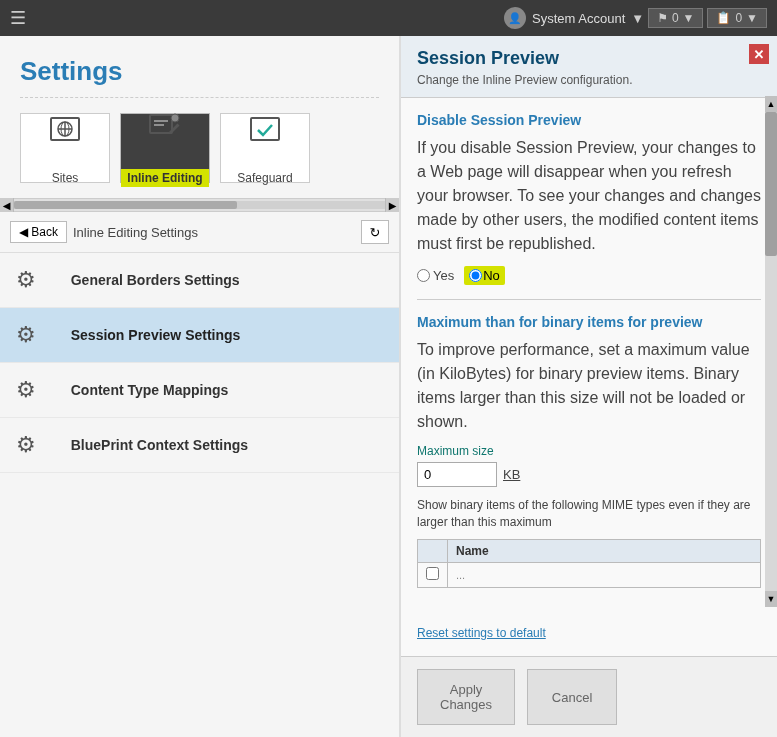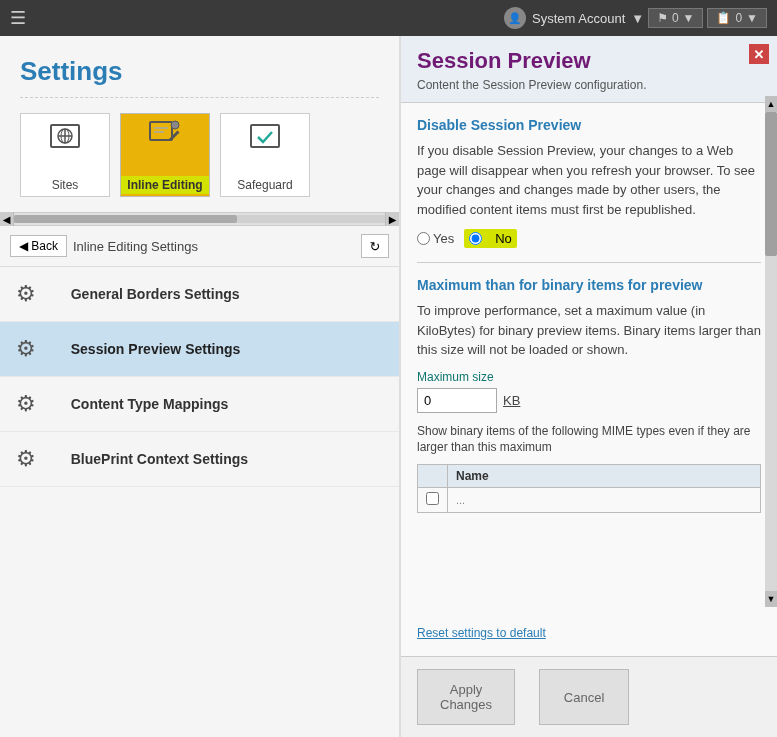--- a/index.html
+++ b/index.html
@@ -65,30 +65,30 @@
       display: flex;
       padding: 15px 20px;
       gap: 10px;
     }
     .icon-tile {
       display: flex;
       flex-direction: column;
       align-items: center;
       justify-content: center;
       width: 90px;
-      height: 84px;
+      height: 70px;
       border: 1px solid #ccc;
       background: #fff;
       cursor: pointer;
       gap: 16px;
       font-size: 12px;
       color: #444;
     }
     .icon-tile.active {
-      background: #eab308;
+      background: #404040;
       border: 1px solid #bbb;
     }
     .icon-tile .tile-label {
       font-size: 12px;
     }
     .icon-tile.active .tile-label {
       background: #d4e200;
       padding: 2px 6px;
       font-weight: bold;
       color: #333;
@@ -166,40 +166,40 @@
       width: 20px; height: 20px; background: #c44; color: #fff;
       display: flex; align-items: center; justify-content: center;
       font-size: 13px; cursor: pointer; font-weight: bold;
     }
 
     .right-header {
       background: #e8eef3;
       padding: 12px 16px 10px 16px;
       border-bottom: 1px solid #ccc;
     }
-    .right-title { color: #701a75; font-size: 22px; font-weight: bold; margin-bottom: 4px; }
+    .right-title { color: #0c4a6e; font-size: 18px; font-weight: bold; margin-bottom: 4px; }
     .right-subtitle { color: #555; font-size: 12px; }
 
     .right-content {
       flex: 1;
       overflow-y: auto;
       padding: 14px 16px;
     }
 
     .section-title { color: #2a7db5; font-size: 14px; font-weight: bold; margin-bottom: 8px; }
-    .section-text { color: #444; font-size: 13px; line-height: 1.5; margin-bottom: 10px; }
+    .section-text { color: #444; font-size: 16px; line-height: 1.5; margin-bottom: 10px; }
     .section-divider { border: none; border-top: 1px solid #ccc; margin: 14px 0; }
 
     .radio-row { display: flex; align-items: center; gap: 10px; margin-bottom: 10px; }
     .radio-yes, .radio-no { display: flex; align-items: center; gap: 3px; font-size: 13px; color: #444; }
     .radio-no-highlighted {
       background: #d4e200;
       padding: 2px 5px;
       border-radius: 2px;
-      display: flex; align-items: center; gap: 13px;
+      display: flex; align-items: center; gap: 1px;
     }
 
     .max-size-label { font-size: 12px; color: #0f766e; margin-bottom: 4px; }
     .max-size-row { display: flex; align-items: center; gap: 6px; margin-bottom: 10px; }
     .max-size-input {
       width: 80px; border: 1px solid #aaa; padding: 4px 6px; font-size: 13px;
     }
     .kb-label { font-size: 13px; color: #444; text-decoration: underline; }
 
     .show-text { font-size: 12px; color: #444; margin-bottom: 8px; line-height: 1.4; }
@@ -219,21 +219,21 @@
     .right-footer {
       border-top: 1px solid #ccc;
       padding: 12px 16px;
       background: #f0f0f0;
       display: flex;
       flex-direction: column;
       align-items: flex-start;
       gap: 8px;
     }
 
-    .footer-buttons { display: flex; gap: 24px; }
+    .footer-buttons { display: flex; gap: 12px; }
     .apply-btn {
       background: #e0e0e0; border: 1px solid #bbb; color: #666;
       padding: 12px 22px; font-size: 13px; cursor: pointer;
       display: flex; flex-direction: column; align-items: center;
       min-width: 90px;
     }
     .cancel-btn {
       background: #e0e0e0; border: 1px solid #bbb; color: #666;
       padding: 12px 22px; font-size: 13px; cursor: pointer;
       min-width: 90px;
@@ -357,21 +357,21 @@
         <span class="settings-item-label">BluePrint Context Settings</span>
       </div>
     </div>
   </div>
 
   <div class="right-panel">
     <div class="close-btn">✕</div>
 
     <div class="right-header">
       <div class="right-title">Session Preview</div>
-      <div class="right-subtitle">Content the Session Preview configuration.</div>
+      <div class="right-subtitle">Change the Inline Preview configuration.</div>
     </div>
 
     <div class="right-content">
 
       <div class="section-title">Disable Session Preview</div>
       <div class="section-text">If you disable Session Preview, your changes to a Web page will disappear when you refresh your browser. To see your changes and changes made by other users, the modified content items must first be republished.</div>
 
       <div class="radio-row">
         <div class="radio-yes">
           <input type="radio" name="disable_preview" id="yes_radio" style="">

